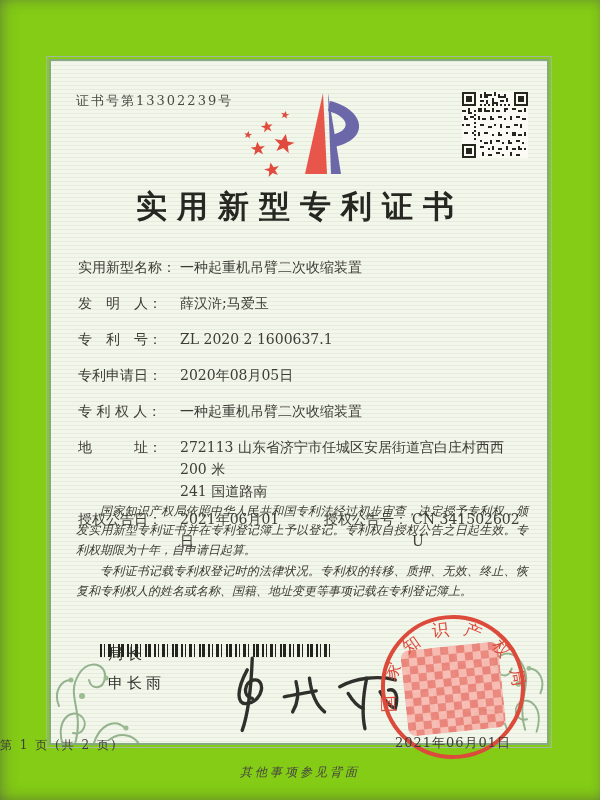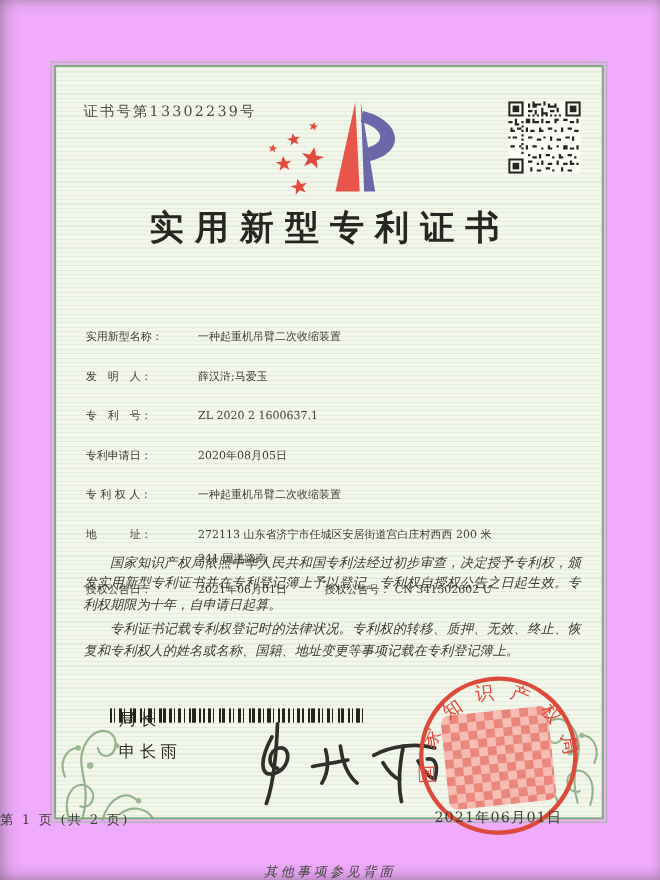--- a/index.html
+++ b/index.html
@@ -2,21 +2,21 @@
 <html><head>
 <meta charset="utf-8">
 <style>
   html,body{margin:0;padding:0;}
   body{
     width:600px;height:800px;position:relative;overflow:hidden;
     background:#e9e7e1;
     font-family:"DejaVu Serif","Liberation Serif",serif;
   }
   .paper{
-    position:absolute;inset:0;background:#f0abfc;
+    position:absolute;inset:0;background:#84cc16;
     box-shadow:inset 10px 0 16px -8px rgba(80,80,80,.45),
                inset 0 8px 14px -8px rgba(80,80,80,.35),
                inset -6px 0 10px -6px rgba(120,120,120,.25),
                inset 0 -10px 16px -10px rgba(60,60,60,.4);
   }
   .frame{
     position:absolute;left:46px;top:56px;width:506px;height:692px;
     border:1px solid #a3b99f;box-sizing:border-box;
   }
   .frame-inner{
@@ -24,21 +24,21 @@
     background-color:#f3f6ea;
     background-image:repeating-linear-gradient(180deg,rgba(140,175,130,.14) 0 1px,rgba(255,255,255,0) 1px 4px);
   }
   .cert-no{position:absolute;left:76px;top:92px;font-size:13px;letter-spacing:2px;color:#4c4c46;}
   .emblem{position:absolute;left:233px;top:86px;width:142px;height:97px;}
   .qr{position:absolute;left:462px;top:92px;width:66px;height:66px;}
   .title{
     position:absolute;left:0;right:0;top:186px;text-align:center;
     font-size:31px;font-weight:600;letter-spacing:10px;color:#262622;
   }
-  .fields{position:absolute;left:78px;top:256px;width:452px;font-size:10px;color:#3d3c36;margin-top:40px;}
+  .fields{position:absolute;left:78px;top:256px;width:452px;font-size:14px;color:#3d3c36;}
   .frow{display:flex;line-height:22px;margin-bottom:14px;}
   .frow .lbl{flex:0 0 102px;white-space:nowrap;}
   .frow .val{flex:1;}
   .addr-row{margin-bottom:6px;}
   .grant-row .pair2{margin-left:34px;display:flex;}
   .grant-row .pair2 .lbl{flex:0 0 auto;margin-right:4px;}
   .body-text{
     position:absolute;left:76px;top:502px;width:452px;
     font-size:12px;line-height:1.62;color:#3b3a33;font-style:italic;
     text-align:justify;
@@ -61,21 +61,21 @@
       repeating-conic-gradient(rgba(232,122,112,.85) 0% 25%,rgba(246,184,176,.85) 25% 50%),
       repeating-conic-gradient(rgba(238,150,140,.55) 0% 25%,rgba(250,206,199,.55) 25% 50%);
     background-size:16px 16px,24px 24px;
     background-position:0 0,5px 7px;
   }
   .seal svg{position:absolute;inset:0;}
   .seal-date{position:absolute;left:366px;top:734px;width:174px;text-align:center;
     font-size:13px;color:#3f3b36;letter-spacing:1px;}
   .page-info{position:absolute;left:0;right:0;top:737px;text-align:left;
     font-size:12px;color:#3e3e38;letter-spacing:2px;}
-  .back-note{position:absolute;left:0;right:0;top:784px;text-align:center;
+  .back-note{position:absolute;left:0;right:0;top:764px;text-align:center;
     font-size:12px;font-style:italic;color:#46463f;letter-spacing:3px;}
   .orn{position:absolute;pointer-events:none;}
   .orn-left{left:49px;top:636px;width:96px;height:110px;}
   .orn-right{left:458px;top:612px;width:92px;height:134px;transform:scaleX(-1);}
 </style>
 </head>
 <body>
 
 <div class="paper">
 

